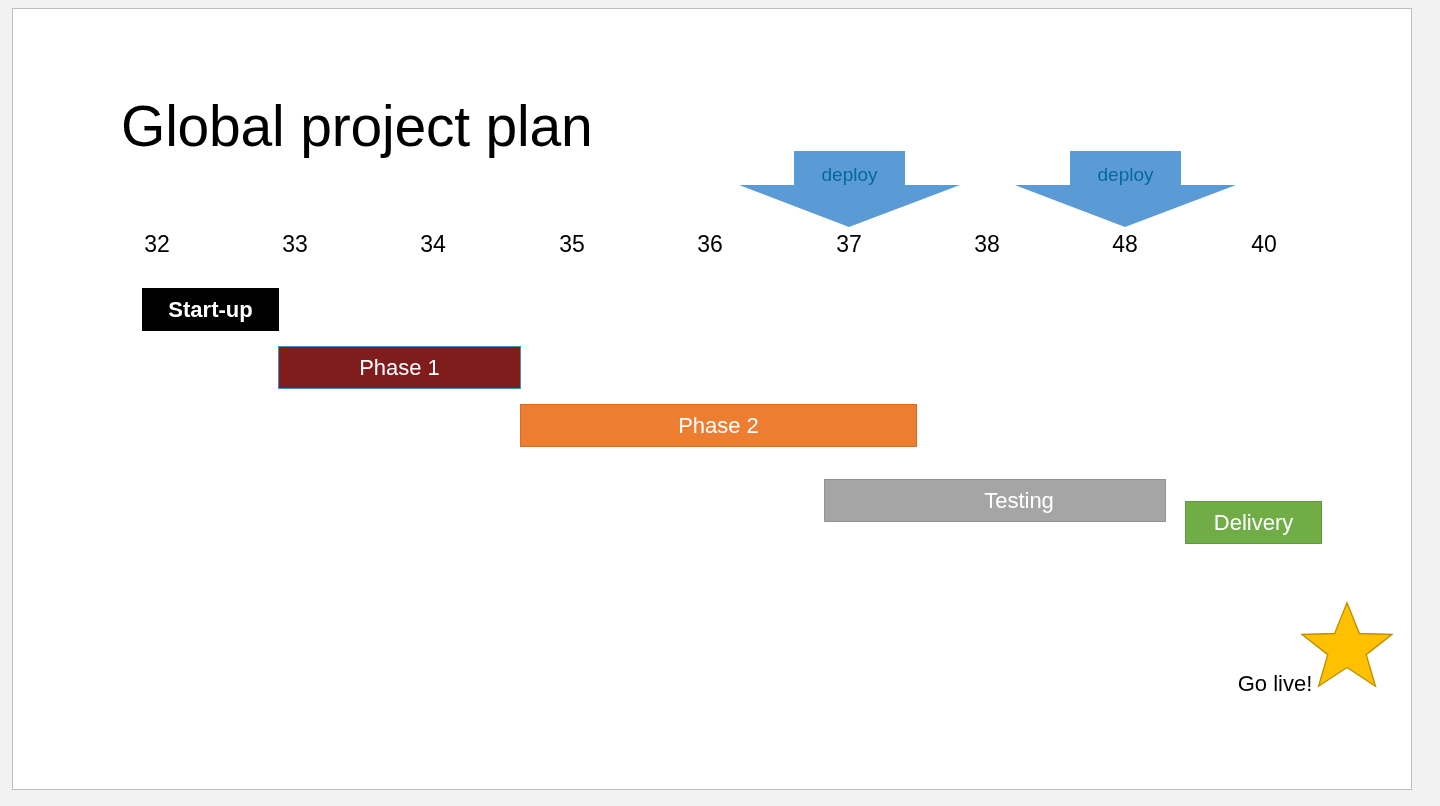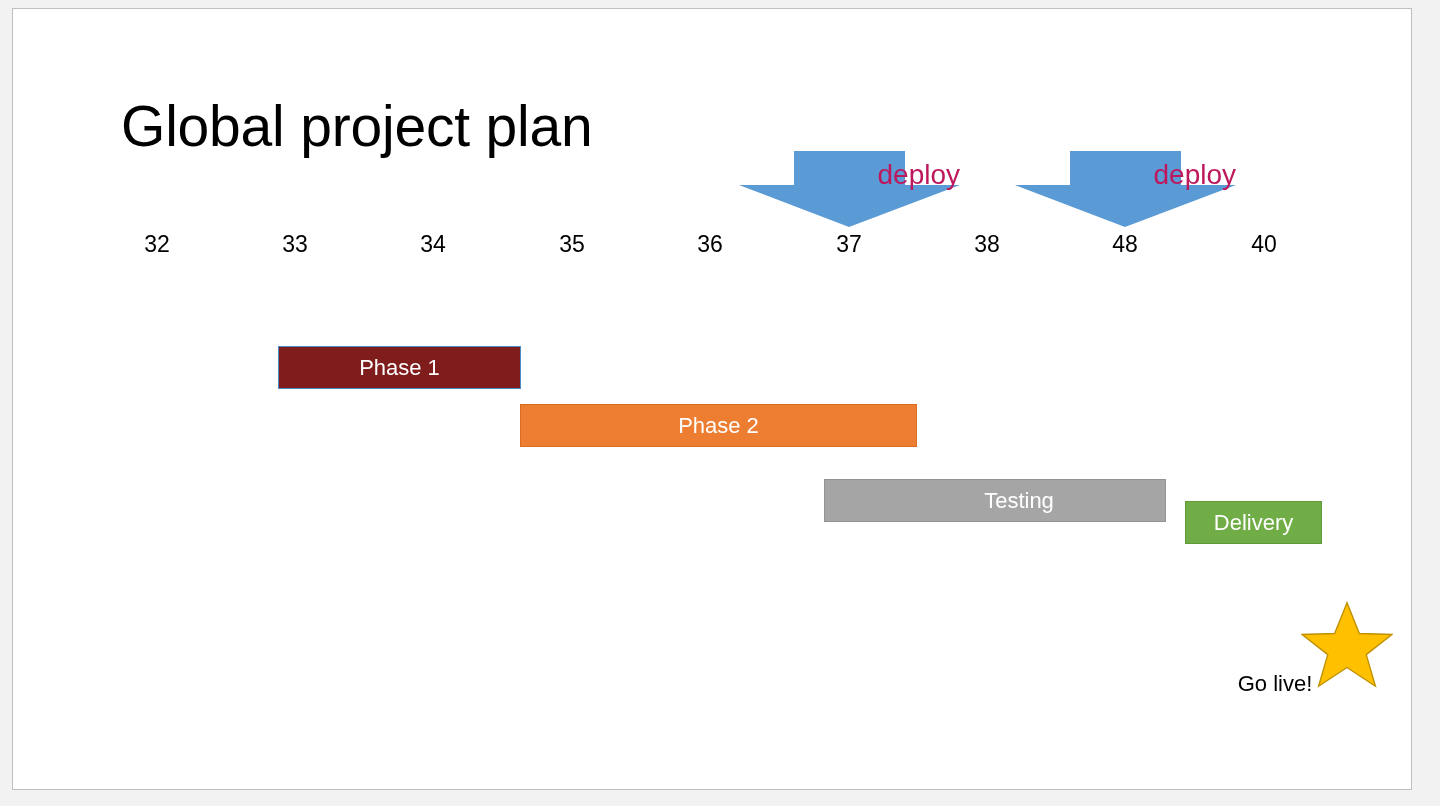--- a/index.html
+++ b/index.html
@@ -69,23 +69,23 @@
   .deploy-arrow svg {
     display: block;
     width: 221px;
     height: 76px;
   }
   .deploy-arrow .deploy-label {
     position: absolute;
     left: 0;
     top: 0;
     width: 221px;
-    text-align: right;
-    font-size: 28px;
-    color: #be185d;
+    text-align: center;
+    font-size: 19px;
+    color: #0369a1;
     line-height: 48px;
     pointer-events: none;
   }
 
   
   .gantt-bar {
     position: absolute;
     height: 43px;
     display: flex;
     align-items: center;
@@ -150,20 +150,23 @@
     <div class="deploy-label">deploy</div>
   </div>
 
   <div class="deploy-arrow" style="left:1002px">
     <svg viewBox="0 0 221 76" xmlns="http://www.w3.org/2000/svg">
       <polygon points="55,0 166,0 166,34 221,34 110,76 0,34 55,34" fill="#5B9BD5"></polygon>
     </svg>
     <div class="deploy-label">deploy</div>
   </div>
 
+  <div class="gantt-bar bar-startup" style="left:129px; top:279px; width:137px;">
+    <span>Start-up</span>
+  </div>
 
   <div class="gantt-bar bar-blue" style="left:265px; top:337px; width:243px;">
     <span>Phase 1</span>
   </div>
 
   <div class="gantt-bar bar-orange" style="left:507px; top:395px; width:397px;">
     <span>Phase 2</span>
   </div>
 
   <div class="gantt-bar bar-gray" style="left:811px; top:470px; width:342px;padding-left:48px;">

